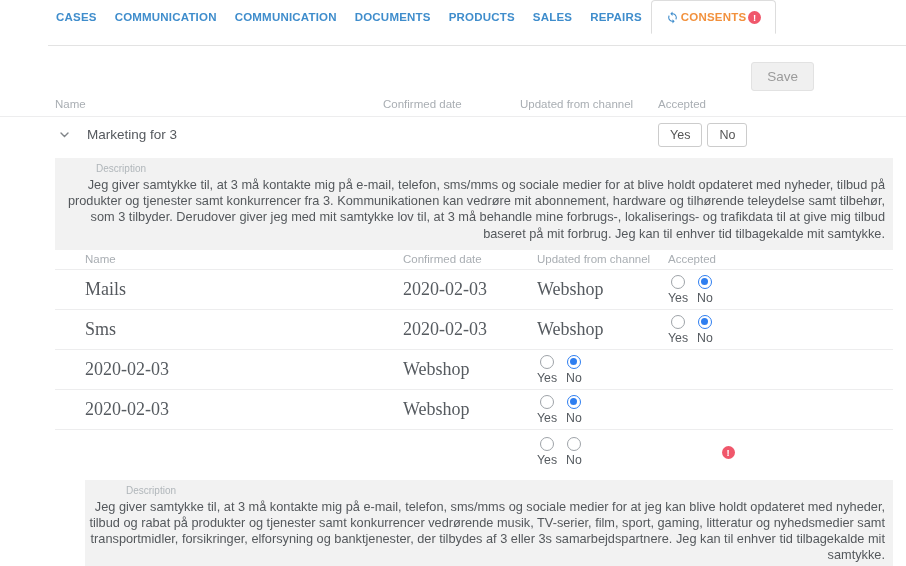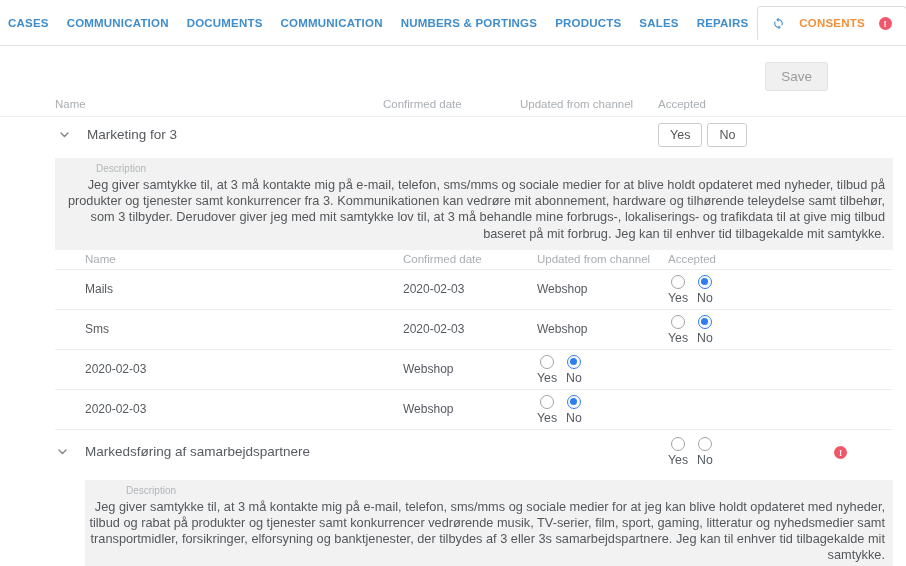--- a/index.html
+++ b/index.html
@@ -6,64 +6,64 @@
   html,body { background:#fff; }
   body {
     width: 906px; height: 566px; overflow: hidden;
     font-family: "Liberation Sans", "DejaVu Sans", sans-serif;
     color:#565b60;
   }
   .page { width:906px; height:566px; position:relative; background:#fff; }
 
   
   .tabbar {
-    display:flex; align-items:center; height:46px;
-    border-bottom:1px solid #e3e3e3; background:#fff;
+    display:flex; align-items:flex-start; height:46px;
+    border-bottom:1px solid #e3e3e3; background:#fff;margin-left:48px;
   }
   .tab {
     height:34px; line-height:34px; padding:0 9px; margin-bottom:-1px;
     font-size:11.5px; font-weight:bold; letter-spacing:.2px;
     color:#3f8dcc; cursor:pointer; white-space:nowrap;
   }
   .tab:first-child { padding-left:8px; }
   .tab.active {
-    display:flex; align-items:center; gap:14px;
+    display:flex; align-items:center; gap:2px;
     background:#fff; border:1px solid #ddd; border-bottom:1px solid #fff;
     border-radius:4px 4px 0 0; padding:0 14px; z-index:2;
   }
   .tab.active .tab-label { color:#f2913d; }
   .badge {
     display:inline-flex; align-items:center; justify-content:center;
     width:13px; height:13px; border-radius:50%;
     background:#f0576b; color:#fff; font-size:9.5px; font-weight:bold; line-height:13px;
   }
   .refresh-wrap { display:inline-flex; align-items:center; }
 
   
   .toolbar { height:46px; position:relative; }
   .btn-save {
-    position:absolute; top:16px; right:78px;
+    position:absolute; top:16px; right:92px;
     background:#f0f0f0; border:1px solid #e2e2e2; border-radius:3px;
     color:#9b9b9b; font-size:13.5px; padding:5px 15px; height:29px;
     font-family:inherit; cursor:default;
   }
 
   
   .grid { display:grid; align-items:center; }
   .grid.outer {
     grid-template-columns:328px 137px 138px 120px 1fr;
     padding-left:55px; margin-right:0;
   }
   .grid.inner {
     grid-template-columns:318px 134px 131px 120px 1fr;
     padding-left:30px; margin-left:55px; margin-right:13px;
   }
   .hdr { height:25px; font-size:11.5px; color:#a9aeb3; border-bottom:1px solid #ededee; }
   .hdr.inner { height:20px; border-bottom:1px solid #ededee; }
-  .cell { font-size:12px; color:#565b60; }
+  .cell { font-size:18px; color:#565b60;font-family:Liberation Serif, serif; }
 
   .grouprow { height:35px; font-size:13.5px; }
   .grouprow .gname { position:relative; color:#55595e;margin-left:32px; }
   .chev { position:absolute; left:-27px; top:50%; transform:translateY(-50%); display:inline-flex; cursor:pointer; }
 
   .btns { display:flex; gap:5px; }
   .btn-sm {
     background:#fff; border:1px solid #ccc; border-radius:3px;
     color:#555; font-size:12.5px; padding:4px 11px; font-family:inherit; cursor:pointer;
   }
@@ -98,23 +98,22 @@
   .err-cell { justify-self:center; }
 </style>
 </head>
 <body>
 
 <div class="page">
 
   <div class="tabbar">
     <div class="tab">CASES</div>
     <div class="tab">COMMUNICATION</div>
+    <div class="tab">COMMUNICATION</div>
     <div class="tab">DOCUMENTS</div>
-    <div class="tab">COMMUNICATION</div>
-    <div class="tab">NUMBERS &amp; PORTINGS</div>
     <div class="tab">PRODUCTS</div>
     <div class="tab">SALES</div>
     <div class="tab">REPAIRS</div>
     <div class="tab active">
       <span class="refresh-wrap">
         <svg width="13" height="13" viewBox="0 0 24 24" fill="#3f8dcc">
           <path d="M12 4V1L8 5l4 4V6c3.31 0 6 2.69 6 6 0 1.01-.25 1.97-.7 2.8l1.46 1.46A7.93 7.93 0 0 0 20 12c0-4.42-3.58-8-8-8zm0 14c-3.31 0-6-2.69-6-6 0-1.01.25-1.97.7-2.8L5.24 7.74A7.93 7.93 0 0 0 4 12c0 4.42 3.58 8 8 8v3l4-4-4-4v3z"></path>
         </svg>
       </span>
       <span class="tab-label">CONSENTS</span>
@@ -225,28 +224,20 @@
       </div>
       <div class="radio-col">
         <span class="radio checked"></span>
         <span class="radio-label">No</span>
       </div>
     </div>
     <div></div>
   </div>
 
   <div class="grid inner grouprow2">
-    <div class="gname grouprow" style="height:auto;display:flex;align-items:center;position:relative;">
-      <span class="chev">
-        <svg width="9" height="6" viewBox="0 0 9 6">
-            <path d="M1 1l3.5 3.5L8 1" fill="none" stroke="#808488" stroke-width="1.4" stroke-linecap="round"></path>
-          </svg>
-      </span>
-      <span>Markedsføring af samarbejdspartnere</span>
-    </div>
     <div></div>
     <div></div>
     <div class="radios">
       <div class="radio-col">
         <span class="radio"></span>
         <span class="radio-label">Yes</span>
       </div>
       <div class="radio-col">
         <span class="radio"></span>
         <span class="radio-label">No</span>

